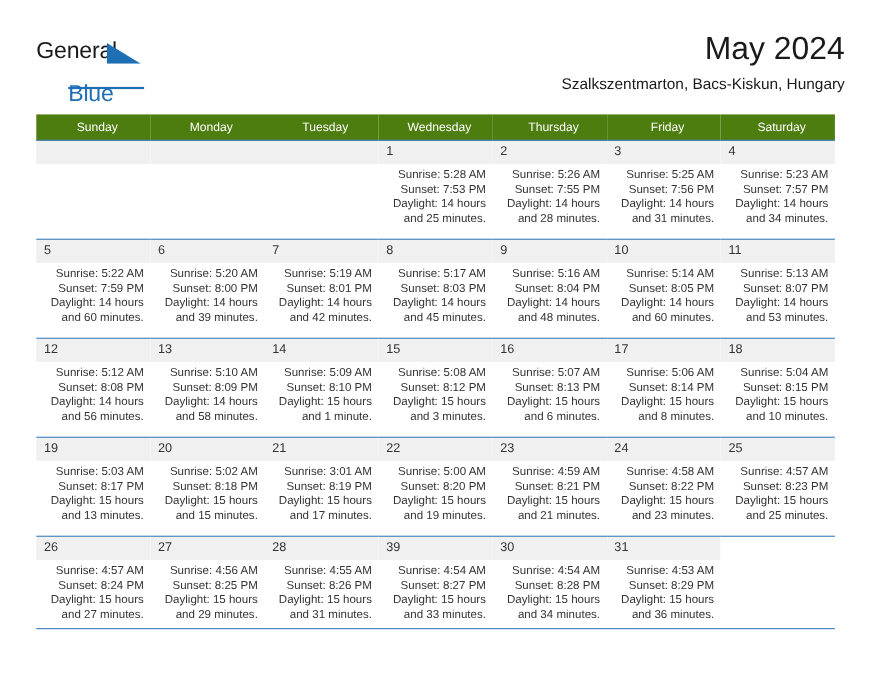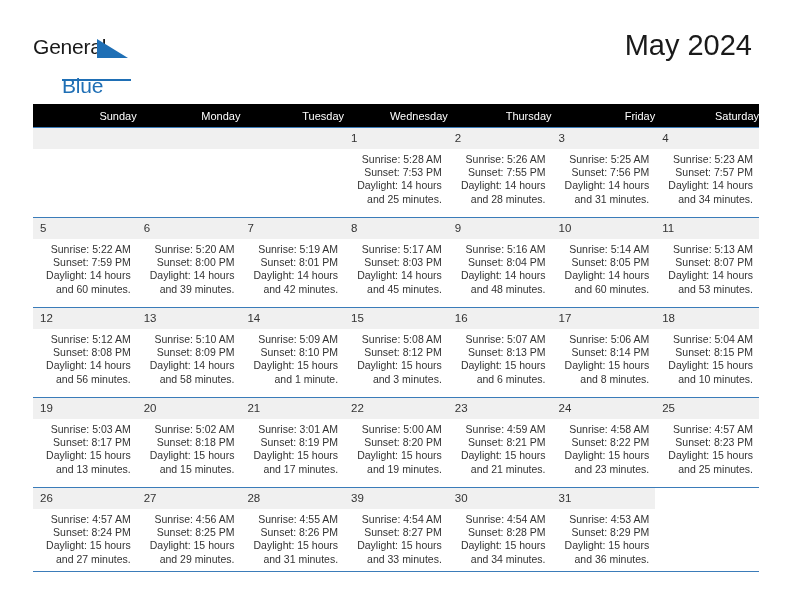--- a/index.html
+++ b/index.html
@@ -70,21 +70,21 @@
     position: absolute;
     left: 29px;
     top: 43px;
     width: 69px;
     height: 2px;
     background: #1f6fb5;
   }
 
   .title-block {
     position: absolute;
-    right: 40px;
+    right: 24px;
     top: 28px;
     text-align: right;
   }
   .cal-title {
     font-size: 29px;
     color: #1a1a1a;
     line-height: 34px;
     font-weight: 400;
     white-space: nowrap;
   }
@@ -101,25 +101,25 @@
   .calendar {
     position: absolute;
     left: 33px;
     top: 104px;
     width: 726px;
     border-collapse: collapse;
     table-layout: fixed;
   }
 
   .dow-row th {
-    background: #000000;
+    background: #4d7c0f;
     color: #ffffff;
     font-size: 11px;
     font-weight: normal;
-    text-align: right;
+    text-align: center;
     padding: 5px 0 5px 7px;
     height: 13px;
     border: none;
   }
 
   .week-row td {
     vertical-align: top;
     padding: 0;
     height: 89px;
     border-top: 1.4px solid #3b7cb9;
@@ -181,20 +181,21 @@
       <div class="logo-general">General</div>
       <svg class="logo-flag" viewBox="0 0 31 19" xmlns="http://www.w3.org/2000/svg">
         <polygon points="0,0 31,19 0,19" fill="#1f6fb5"></polygon>
       </svg>
       <div class="logo-blue">Blue</div>
       <div class="logo-underline"></div>
     </div>
 
     <div class="title-block">
       <div class="cal-title">May 2024</div>
+      <div class="cal-subtitle">Szalkszentmarton, Bacs-Kiskun, Hungary</div>
     </div>
 
   </div>
 
   <table class="calendar">
     <thead>
       <tr class="dow-row">
         <th>Sunday</th>
         <th>Monday</th>
         <th>Tuesday</th>

